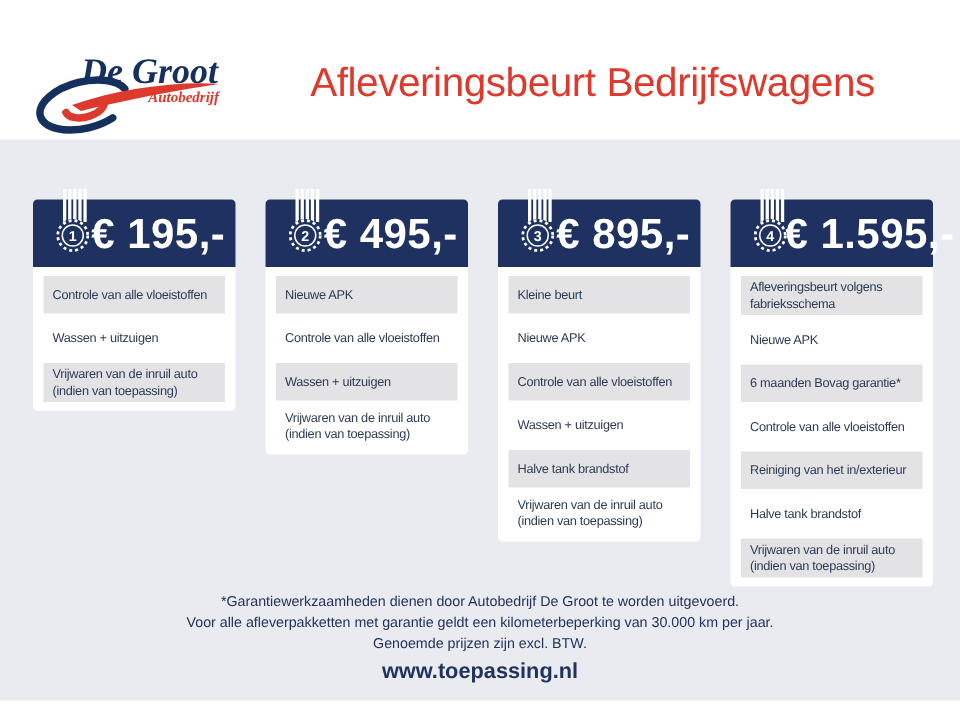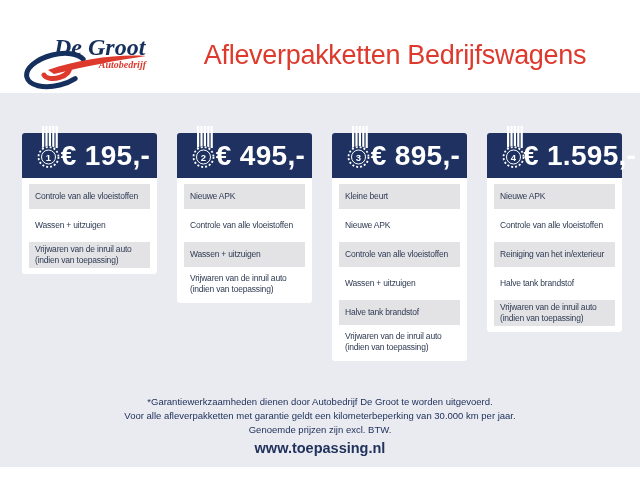--- a/index.html
+++ b/index.html
@@ -71,21 +71,21 @@
   <div class="logo">
     <svg width="142" height="66" viewBox="0 0 142 66">
       <ellipse cx="36" cy="46" rx="30" ry="15.5" fill="none" stroke="#16305e" stroke-width="5" stroke-linecap="round" stroke-dasharray="122 38" stroke-dashoffset="-20" transform="rotate(-14 36 46)"></ellipse>
       <path d="M24 51 A 13 7 -14 1 0 49 43" fill="none" stroke="#dd392d" stroke-width="5" stroke-linecap="round"></path>
       <path d="M28 46 C 60 35 98 30 126 32 C 98 36 62 43 34 50 Z" fill="#dd392d"></path>
       <text x="34" y="31" font-family="'Liberation Serif', serif" font-style="italic" font-weight="bold" font-size="24" fill="#16305e">De Groot</text>
       <text x="126" y="44" text-anchor="end" font-family="'Liberation Serif', serif" font-style="italic" font-weight="bold" font-size="10" fill="#dd392d">Autobedrijf</text>
     </svg>
   </div>
 
-  <div class="page-title">Afleverpakketten Bedrijfswagens</div>
+  <div class="page-title">Afleveringsbeurt Bedrijfswagens</div>
 
   <div class="cards">
       <div class="card" style="left: 22px;">
     <div class="card-header">
       <svg class="medal" viewBox="0 0 34 52">
         <g fill="#ffffff">
           <rect x="9" y="0" width="2.2" height="22"></rect>
           <rect x="12.4" y="0" width="2.2" height="22"></rect>
           <rect x="15.8" y="0" width="2.2" height="22"></rect>
           <rect x="19.2" y="0" width="2.2" height="22"></rect>
@@ -192,21 +192,27 @@
         </g>
         <circle cx="15.5" cy="31" r="11" fill="#1e3160"></circle>
         <circle cx="15.5" cy="31" r="10" fill="none" stroke="#ffffff" stroke-width="1.8" stroke-dasharray="2 2"></circle>
         <circle cx="15.5" cy="31" r="7" fill="none" stroke="#ffffff" stroke-width="1"></circle>
         <text x="15.5" y="34.5" text-anchor="middle" font-size="9.5" font-weight="bold" fill="#ffffff" font-family="'Liberation Sans', sans-serif">4</text>
       </svg>
       <div class="price">€ 1.595,-</div>
     </div>
     <div class="items">
           <div class="item">
+            <span>Afleveringsbeurt volgens fabrieksschema</span>
+          </div>
+          <div class="item">
             <span>Nieuwe APK</span>
+          </div>
+          <div class="item">
+            <span>6 maanden Bovag garantie*</span>
           </div>
           <div class="item">
             <span>Controle van alle vloeistoffen</span>
           </div>
           <div class="item">
             <span>Reiniging van het in/exterieur</span>
           </div>
           <div class="item">
             <span>Halve tank brandstof</span>
           </div>

